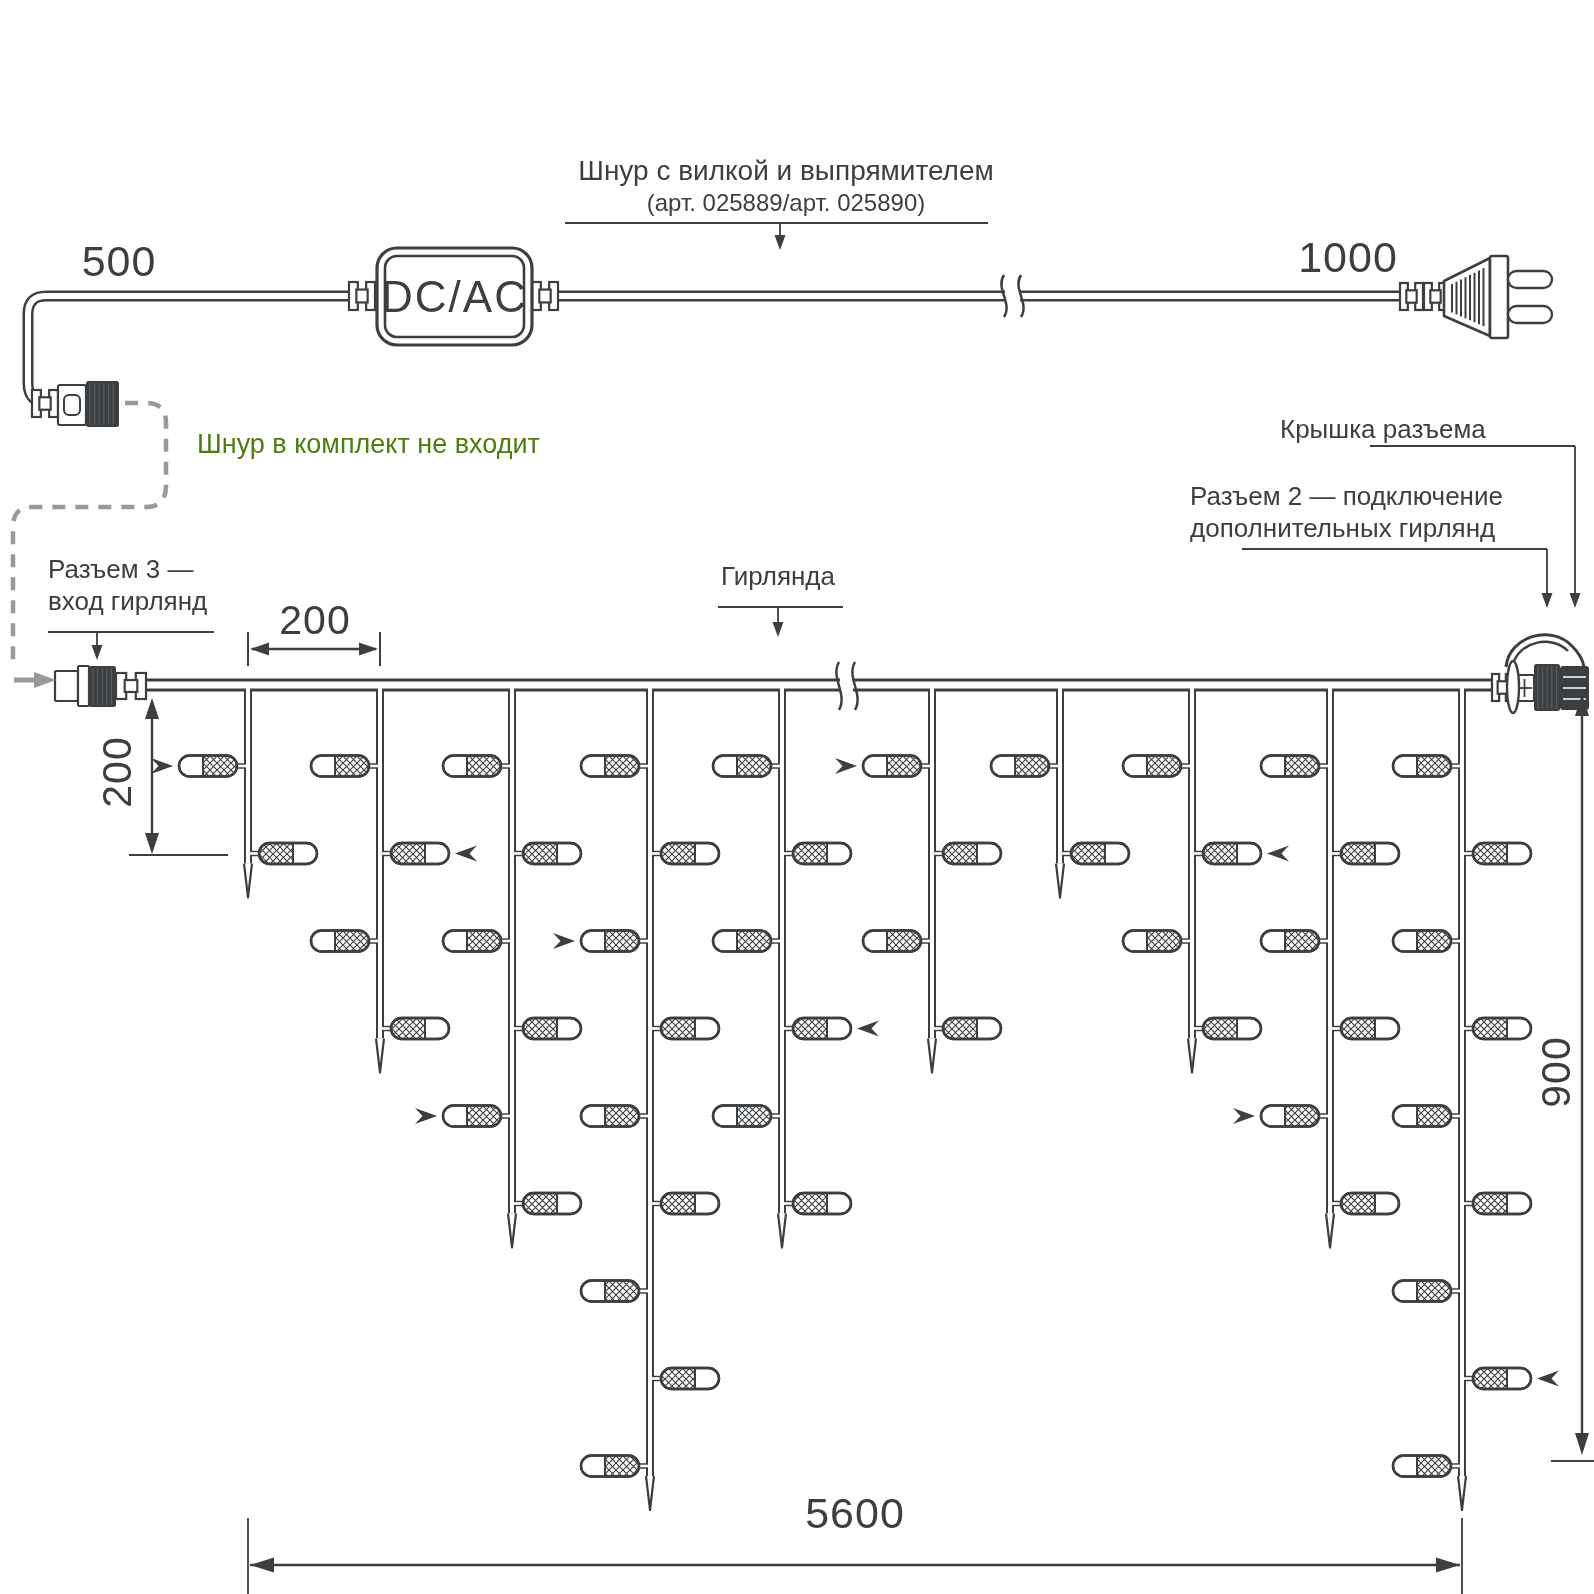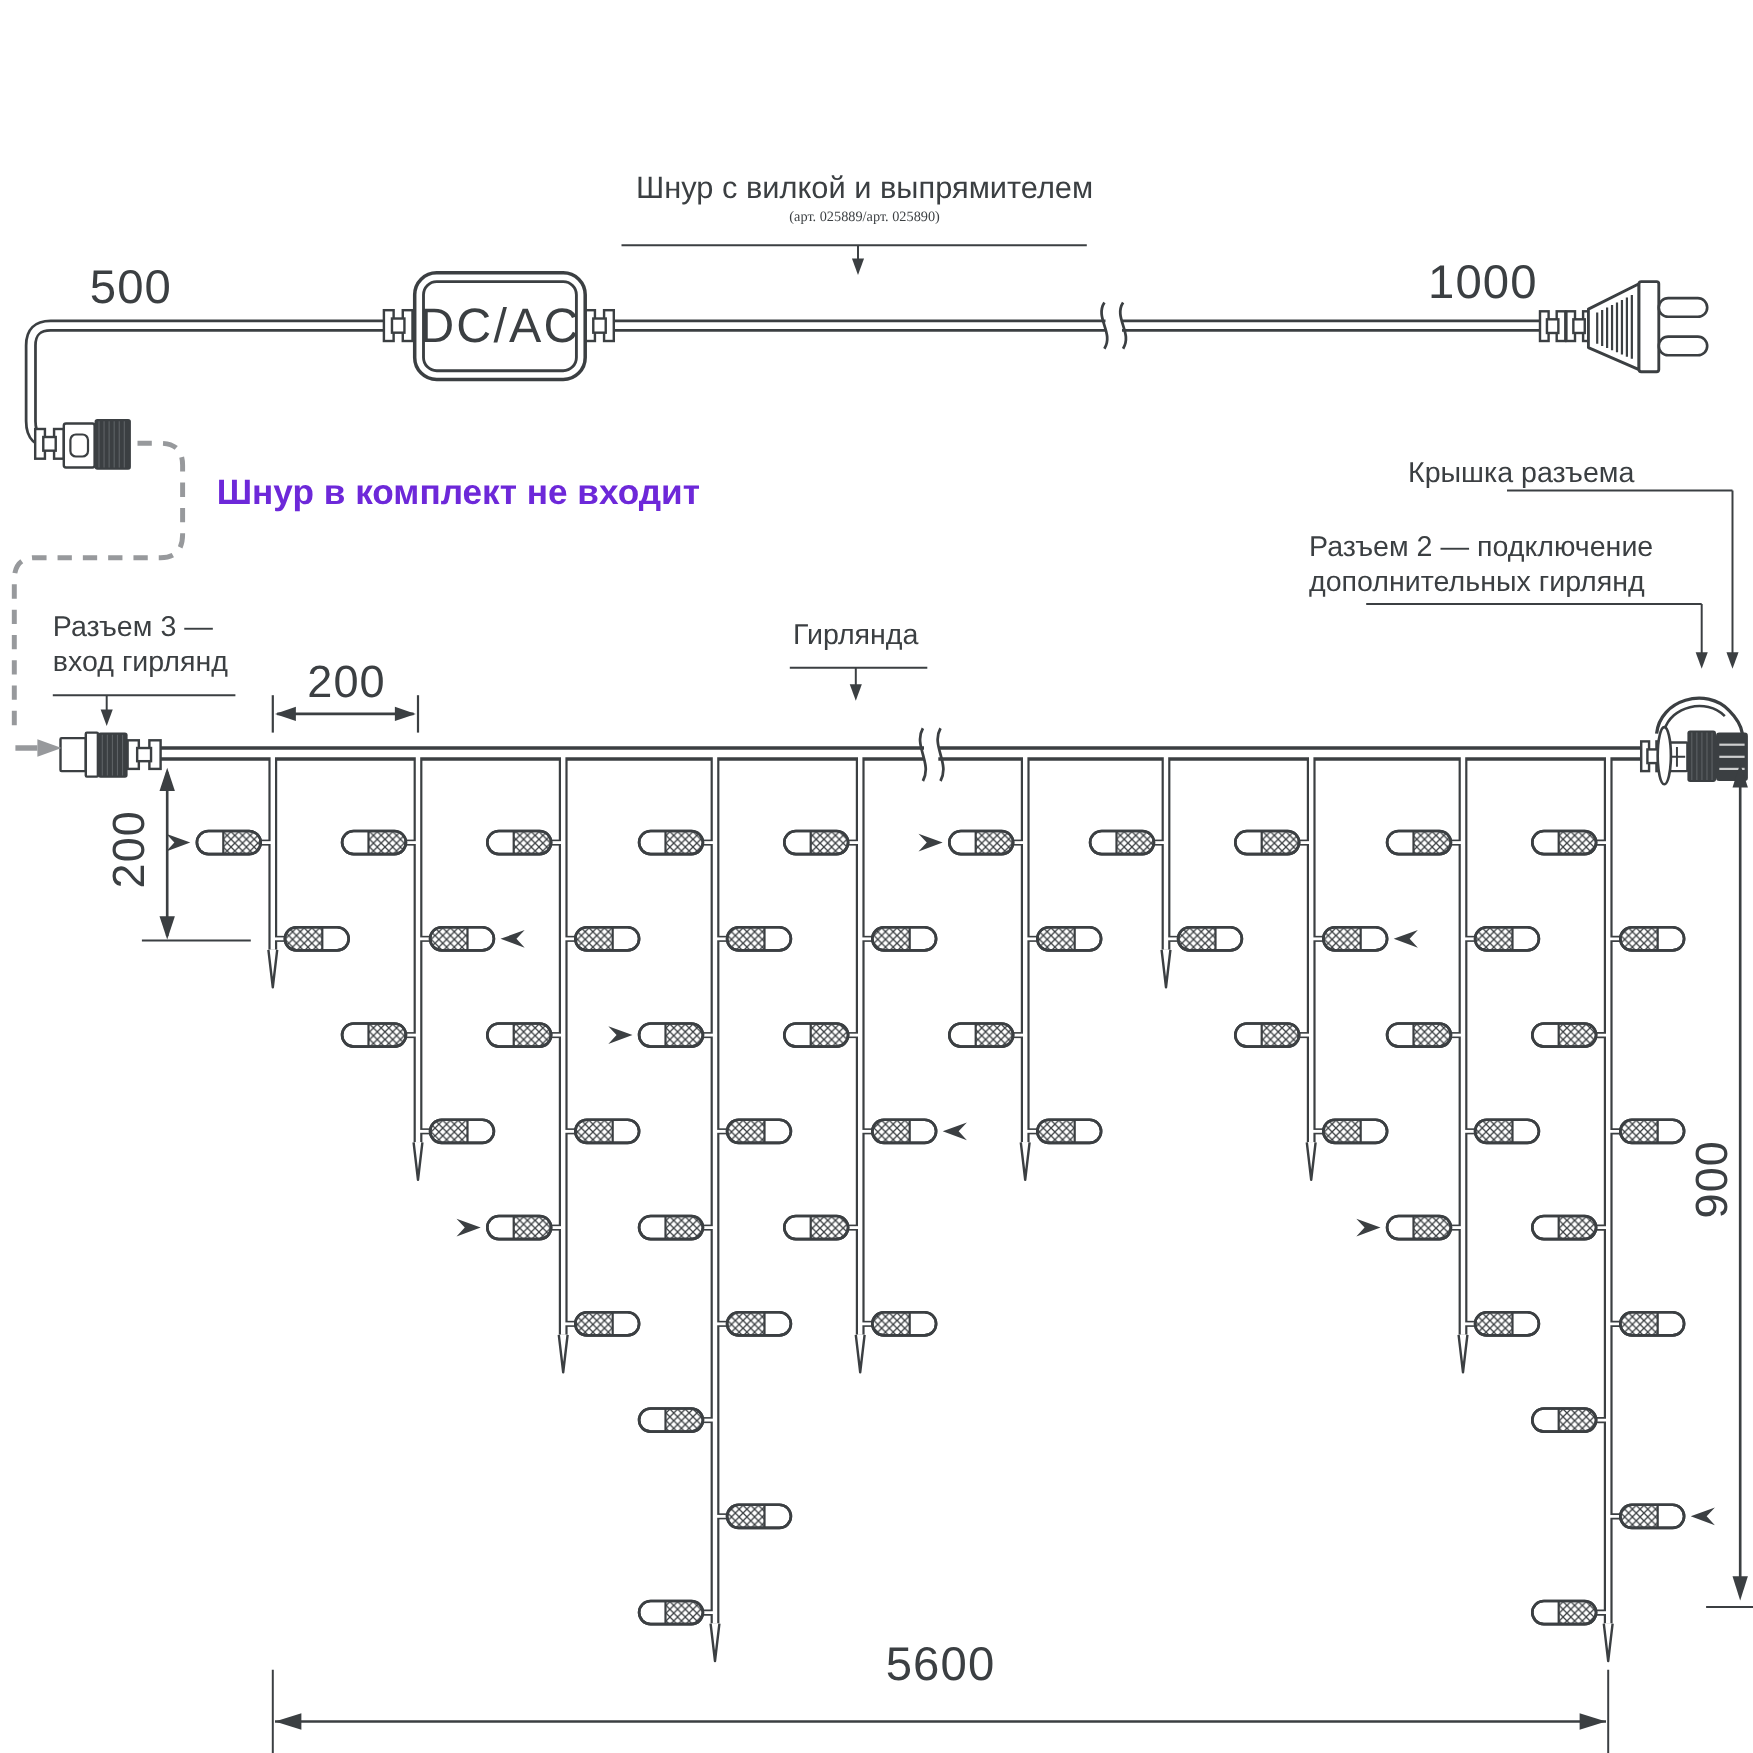--- a/index.html
+++ b/index.html
@@ -8,25 +8,25 @@
     font-family:"Liberation Sans","DejaVu Sans",sans-serif;color:#3b3f42;
   }
   #art{position:absolute;left:0;top:0;}
   .lbl{position:absolute;white-space:nowrap;color:#3b3f42;}
   .center{text-align:center;}
   .right{margin-top:12px;}
   .dimnum{font-size:43px;font-weight:400;letter-spacing:1px;}
   .callout{font-size:26px;}
   .rot{transform:rotate(-90deg);}
   #lbl-title{left:396px;top:155px;width:780px;font-size:28px;}
-  #lbl-sub{left:396px;top:189px;width:780px;font-size:13px;font-family:Liberation Serif, serif;}
+  #lbl-sub{left:396px;top:189px;width:780px;font-size:24px;}
   #lbl-500{left:54px;top:237px;width:130px;}
   #lbl-1000{left:1282px;top:233px;width:132px;}
   #lbl-dcac{left:377px;top:248px;width:155px;height:97px;display:flex;align-items:center;justify-content:center;font-size:44px;letter-spacing:2px;}
-  #lbl-note1,#lbl-note2{color:#6d28d9;font-weight:bold;font-size:32px;}
+  #lbl-note1,#lbl-note2{color:#4d7c0f;font-weight:normal;font-size:27px;}
   #lbl-note1{left:197px;top:429px;}
   #lbl-note2{left:197px;top:467px;}
   #lbl-conn1a{left:48px;top:554px;}
   #lbl-conn1b{left:48px;top:586px;}
   #lbl-100{left:251px;top:597px;width:128px;font-size:41px;}
   #lbl-200{left:50px;top:740px;width:134px;height:64px;line-height:64px;font-size:41px;}
   #lbl-girlyanda{left:665px;top:561px;width:226px;}
   #lbl-cap{left:1280px;top:402px;width:295px;}
   #lbl-conn2a{left:1190px;top:469px;width:355px;}
   #lbl-conn2b{left:1190px;top:501px;width:355px;}

